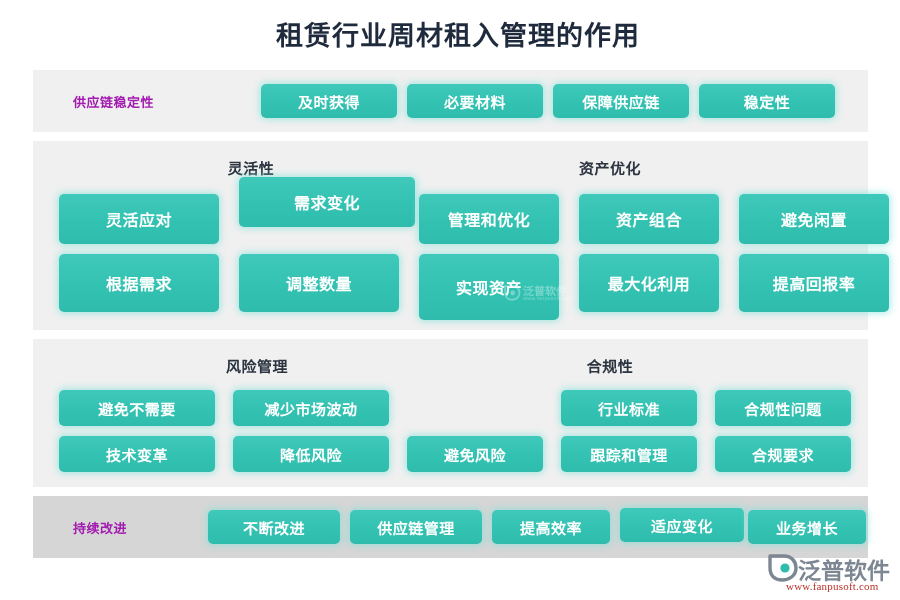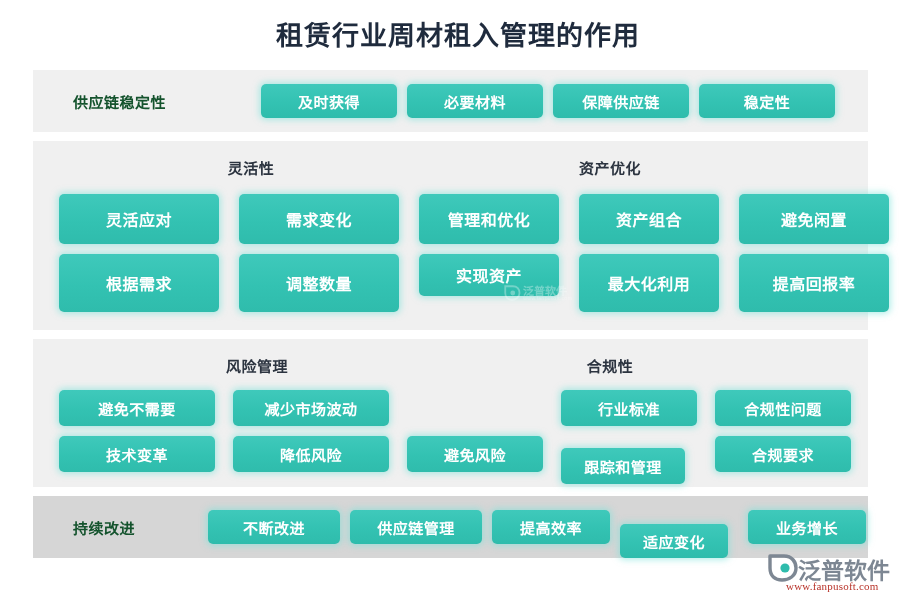--- a/index.html
+++ b/index.html
@@ -55,23 +55,23 @@
   #panel-2 { top: 141px; height: 189px; }
   #panel-3 { top: 339px; height: 148px; }
   #panel-4 { top: 496px; height: 62px; }
 
   
   .row-label {
     position: absolute;
     left: 40px;
     top: 50%;
     transform: translateY(-50%);
-    font-size: 15px;
-    font-weight: bold;
-    color: #14532d;
+    font-size: 13px;
+    font-weight: bold;
+    color: #a21caf;
     white-space: nowrap;
     letter-spacing: 0.5px;
   }
 
   
   .group-heads {
     position: absolute;
     left: 0;
     top: 16px;
     width: 100%;
@@ -201,28 +201,28 @@
     <div class="card sm" style="left:666px; top:14px; width:136px;">稳定性</div>
   </div>
 
   <div class="panel" id="panel-2">
     <div class="group-heads">
       <div class="group-head" style="left:218px;">灵活性</div>
       <div class="group-head" style="left:577px;">资产优化</div>
     </div>
 
     <div class="card lg" style="left:26px;  top:53px; width:160px;">灵活应对</div>
-    <div class="card lg" style="left:206px; top:53px; width:160px;">需求变化</div>
+    <div class="card lg" style="left:206px; top:36px; width:176px;">需求变化</div>
     <div class="card lg" style="left:386px; top:53px; width:140px;">管理和优化</div>
     <div class="card lg" style="left:546px; top:53px; width:140px;">资产组合</div>
     <div class="card lg" style="left:706px; top:53px; width:150px;">避免闲置</div>
 
     <div class="card lg" style="left:26px;  top:113px; width:160px; height:58px;">根据需求</div>
     <div class="card lg" style="left:206px; top:113px; width:160px; height:58px;">调整数量</div>
-    <div class="card lg" style="left:386px; top:113px; width:140px; height:42px;">实现资产</div>
+    <div class="card lg" style="left:386px; top:113px; width:140px; height:66px;">实现资产</div>
     <div class="card lg" style="left:546px; top:113px; width:140px; height:58px;">最大化利用</div>
     <div class="card lg" style="left:706px; top:113px; width:150px; height:58px;">提高回报率</div>
 
     <div class="watermark">
       <svg viewBox="0 0 24 24" width="18" height="18" style="position:absolute;left:0;top:4px;">
         <path d="M3 3 L13 3 C19 3 22 7 22 12 C22 18 17 21 12 21 C7 21 3 18 3 12 Z" fill="none" stroke="#ffffff" stroke-width="2.4"></path>
         <circle cx="13" cy="12" r="3.2" fill="#ffffff"></circle>
       </svg>
       <div class="wm-text">泛普软件</div>
       <div class="wm-sub">www.fanpusoft.com</div>
@@ -236,30 +236,30 @@
     </div>
 
     <div class="card md" style="left:26px;  top:51px; width:156px;">避免不需要</div>
     <div class="card md" style="left:200px; top:51px; width:156px;">减少市场波动</div>
     <div class="card md" style="left:528px; top:51px; width:136px;">行业标准</div>
     <div class="card md" style="left:682px; top:51px; width:136px;">合规性问题</div>
 
     <div class="card md" style="left:26px;  top:97px; width:156px;">技术变革</div>
     <div class="card md" style="left:200px; top:97px; width:156px;">降低风险</div>
     <div class="card md" style="left:374px; top:97px; width:136px;">避免风险</div>
-    <div class="card md" style="left:528px; top:109px; width:124px;text-align:right;">跟踪和管理</div>
+    <div class="card md" style="left:528px; top:97px; width:136px;text-align:right;">跟踪和管理</div>
     <div class="card md" style="left:682px; top:97px; width:136px;">合规要求</div>
   </div>
 
   <div class="panel panel-dark" id="panel-4">
     <div class="row-label">持续改进</div>
     <div class="card sm" style="left:175px; top:14px; width:132px;">不断改进</div>
     <div class="card sm" style="left:459px; top:14px; width:118px;">提高效率</div>
     <div class="card sm" style="left:317px; top:14px; width:132px;">供应链管理</div>
-    <div class="card sm" style="left:587px; top:28px; width:108px;">适应变化</div>
+    <div class="card sm" style="left:587px; top:12px; width:124px;">适应变化</div>
     <div class="card sm" style="left:715px; top:14px; width:118px;">业务增长</div>
   </div>
 
   <div class="brand">
     <svg class="brand-mark" viewBox="0 0 30 28">
       <path d="M2 2 L16 2 C24 2 28 8 28 14 C28 22 21 26 14 26 C7 26 2 22 2 14 Z" fill="none" stroke="#7d8793" stroke-width="3.4" stroke-linejoin="round"></path>
       <circle cx="17" cy="14" r="4.6" fill="#2fbcac"></circle>
     </svg>
     <div class="brand-name">泛普软件</div>
     <div class="brand-url">www.fanpusoft.com</div>

